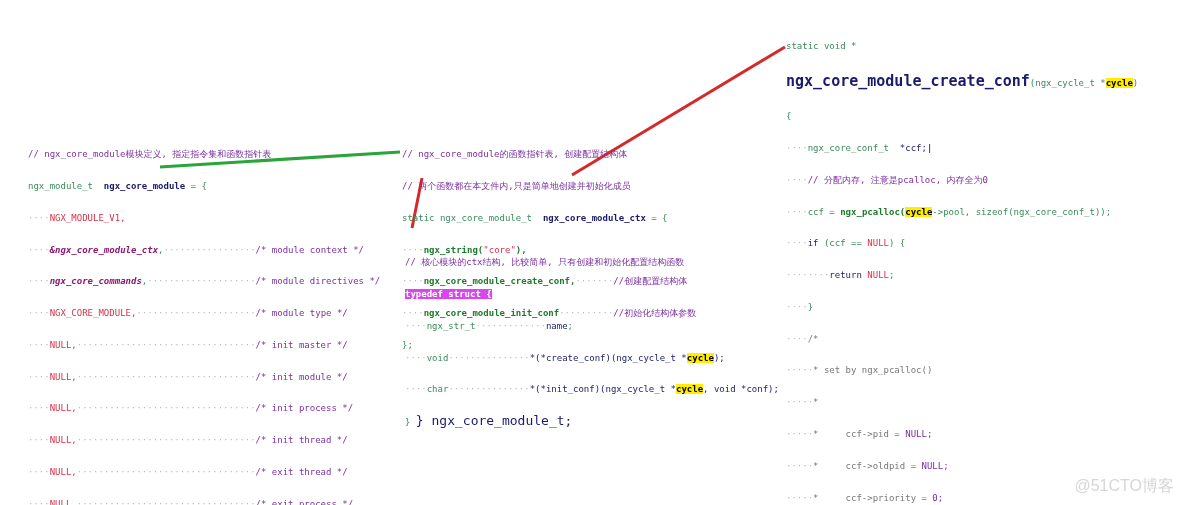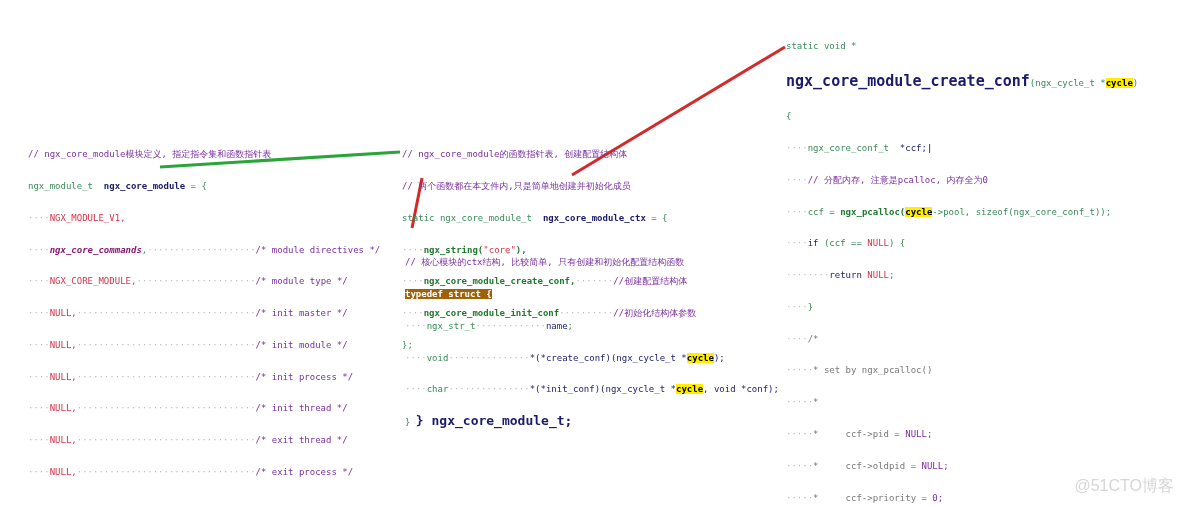--- a/index.html
+++ b/index.html
@@ -9,39 +9,40 @@
   .cm{color:#7a2fa0;}
   .kw{color:#1b1b6b;font-weight:normal;}
   .id{color:#1b1b6b;font-weight:bold;margin-top:48px;}
   .mac{color:#d6334a;}
   .fn{color:#1f7a2e;font-weight:bold;}
   .ital{font-style:italic;color:#8a1a70;font-weight:bold;}
   .pl{color:#3a8a5a;}
   .gr{color:#777;}
   .dot{color:#bbb;}
   .hl{background:#ffee00;color:#000;font-weight:bold;}
-  .sel{background:#a16207;color:#fff;font-weight:bold;}
+  .sel{background:#d946ef;color:#fff;font-weight:bold;}
   .big{font-size:15px;font-weight:bold;color:#1b1b6b;}
-  .big2{font-size:13px;font-weight:bold;color:#1b1b6b;}
+  .big2{font-size:13px;font-weight:normal;color:#1b1b6b;}
   svg.lines{position:absolute;left:0;top:0;width:1184px;height:505px;pointer-events:none;}
   .wm{position:absolute;right:10px;bottom:8px;font-family:"Liberation Sans",sans-serif;font-size:16px;color:#d6d6d6;}
 </style>
 </head>
 <body>
 
 <svg class="lines" viewBox="0 0 1184 505">
   <line x1="160" y1="167" x2="400" y2="152" stroke="#2aa53a" stroke-width="3"></line>
   <line x1="572" y1="175" x2="785" y2="47" stroke="#d42a2a" stroke-width="3"></line>
   <line x1="422" y1="178" x2="412" y2="228" stroke="#d42a2a" stroke-width="3"></line>
 </svg>
 
 <div class="block" style="left:28px;top:128px;">
   <span class="ln cm">// ngx_core_module模块定义, 指定指令集和函数指针表</span>
   <span class="ln"><span class="pl">ngx_module_t  </span><span class="id">ngx_core_module</span><span class="pl"> = {</span></span>
   <span class="ln"><span class="dot">····</span><span class="mac">NGX_MODULE_V1,</span></span>
+  <span class="ln"><span class="dot">····</span><span class="ital">&amp;ngx_core_module_ctx</span><span class="pl">,</span><span class="dot">·················</span><span class="cm">/* module context */</span></span>
   <span class="ln"><span class="dot">····</span><span class="ital">ngx_core_commands</span><span class="pl">,</span><span class="dot">····················</span><span class="cm">/* module directives */</span></span>
   <span class="ln"><span class="dot">····</span><span class="mac">NGX_CORE_MODULE,</span><span class="dot">······················</span><span class="cm">/* module type */</span></span>
   <span class="ln"><span class="dot">····</span><span class="mac">NULL,</span><span class="dot">·································</span><span class="cm">/* init master */</span></span>
   <span class="ln"><span class="dot">····</span><span class="mac">NULL,</span><span class="dot">·································</span><span class="cm">/* init module */</span></span>
   <span class="ln"><span class="dot">····</span><span class="mac">NULL,</span><span class="dot">·································</span><span class="cm">/* init process */</span></span>
   <span class="ln"><span class="dot">····</span><span class="mac">NULL,</span><span class="dot">·································</span><span class="cm">/* init thread */</span></span>
   <span class="ln"><span class="dot">····</span><span class="mac">NULL,</span><span class="dot">·································</span><span class="cm">/* exit thread */</span></span>
   <span class="ln"><span class="dot">····</span><span class="mac">NULL,</span><span class="dot">·································</span><span class="cm">/* exit process */</span></span>
   
   

